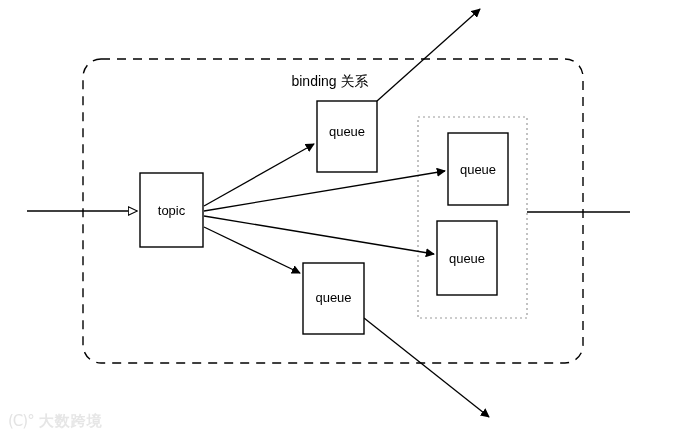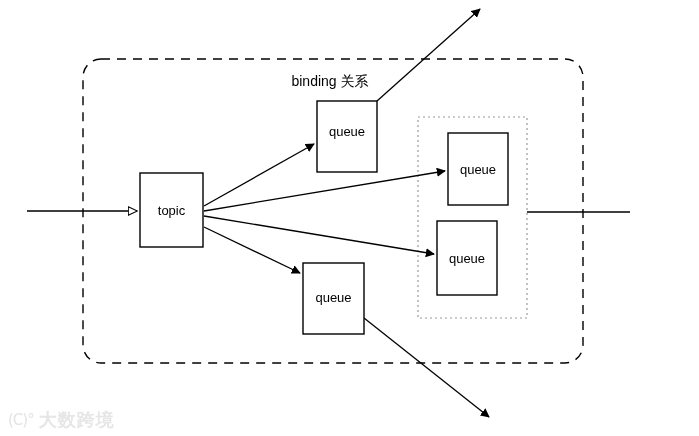--- a/index.html
+++ b/index.html
@@ -68,21 +68,21 @@
   }
   .watermark-mark {
     font-family: "DejaVu Sans", sans-serif;
     font-size: 15px;
     color: #e3e3e3;
     letter-spacing: -1px;
     line-height: 1;
   }
   .watermark-text {
     font-family: Liberation Serif, serif;
-    font-size: 18px;
+    font-size: 15px;
     color: #e6e6e6;
     font-weight: bold;
     letter-spacing: 1px;
     line-height: 1;
   }
 </style>
 </head>
 <body>
 
 <div id="canvas">

